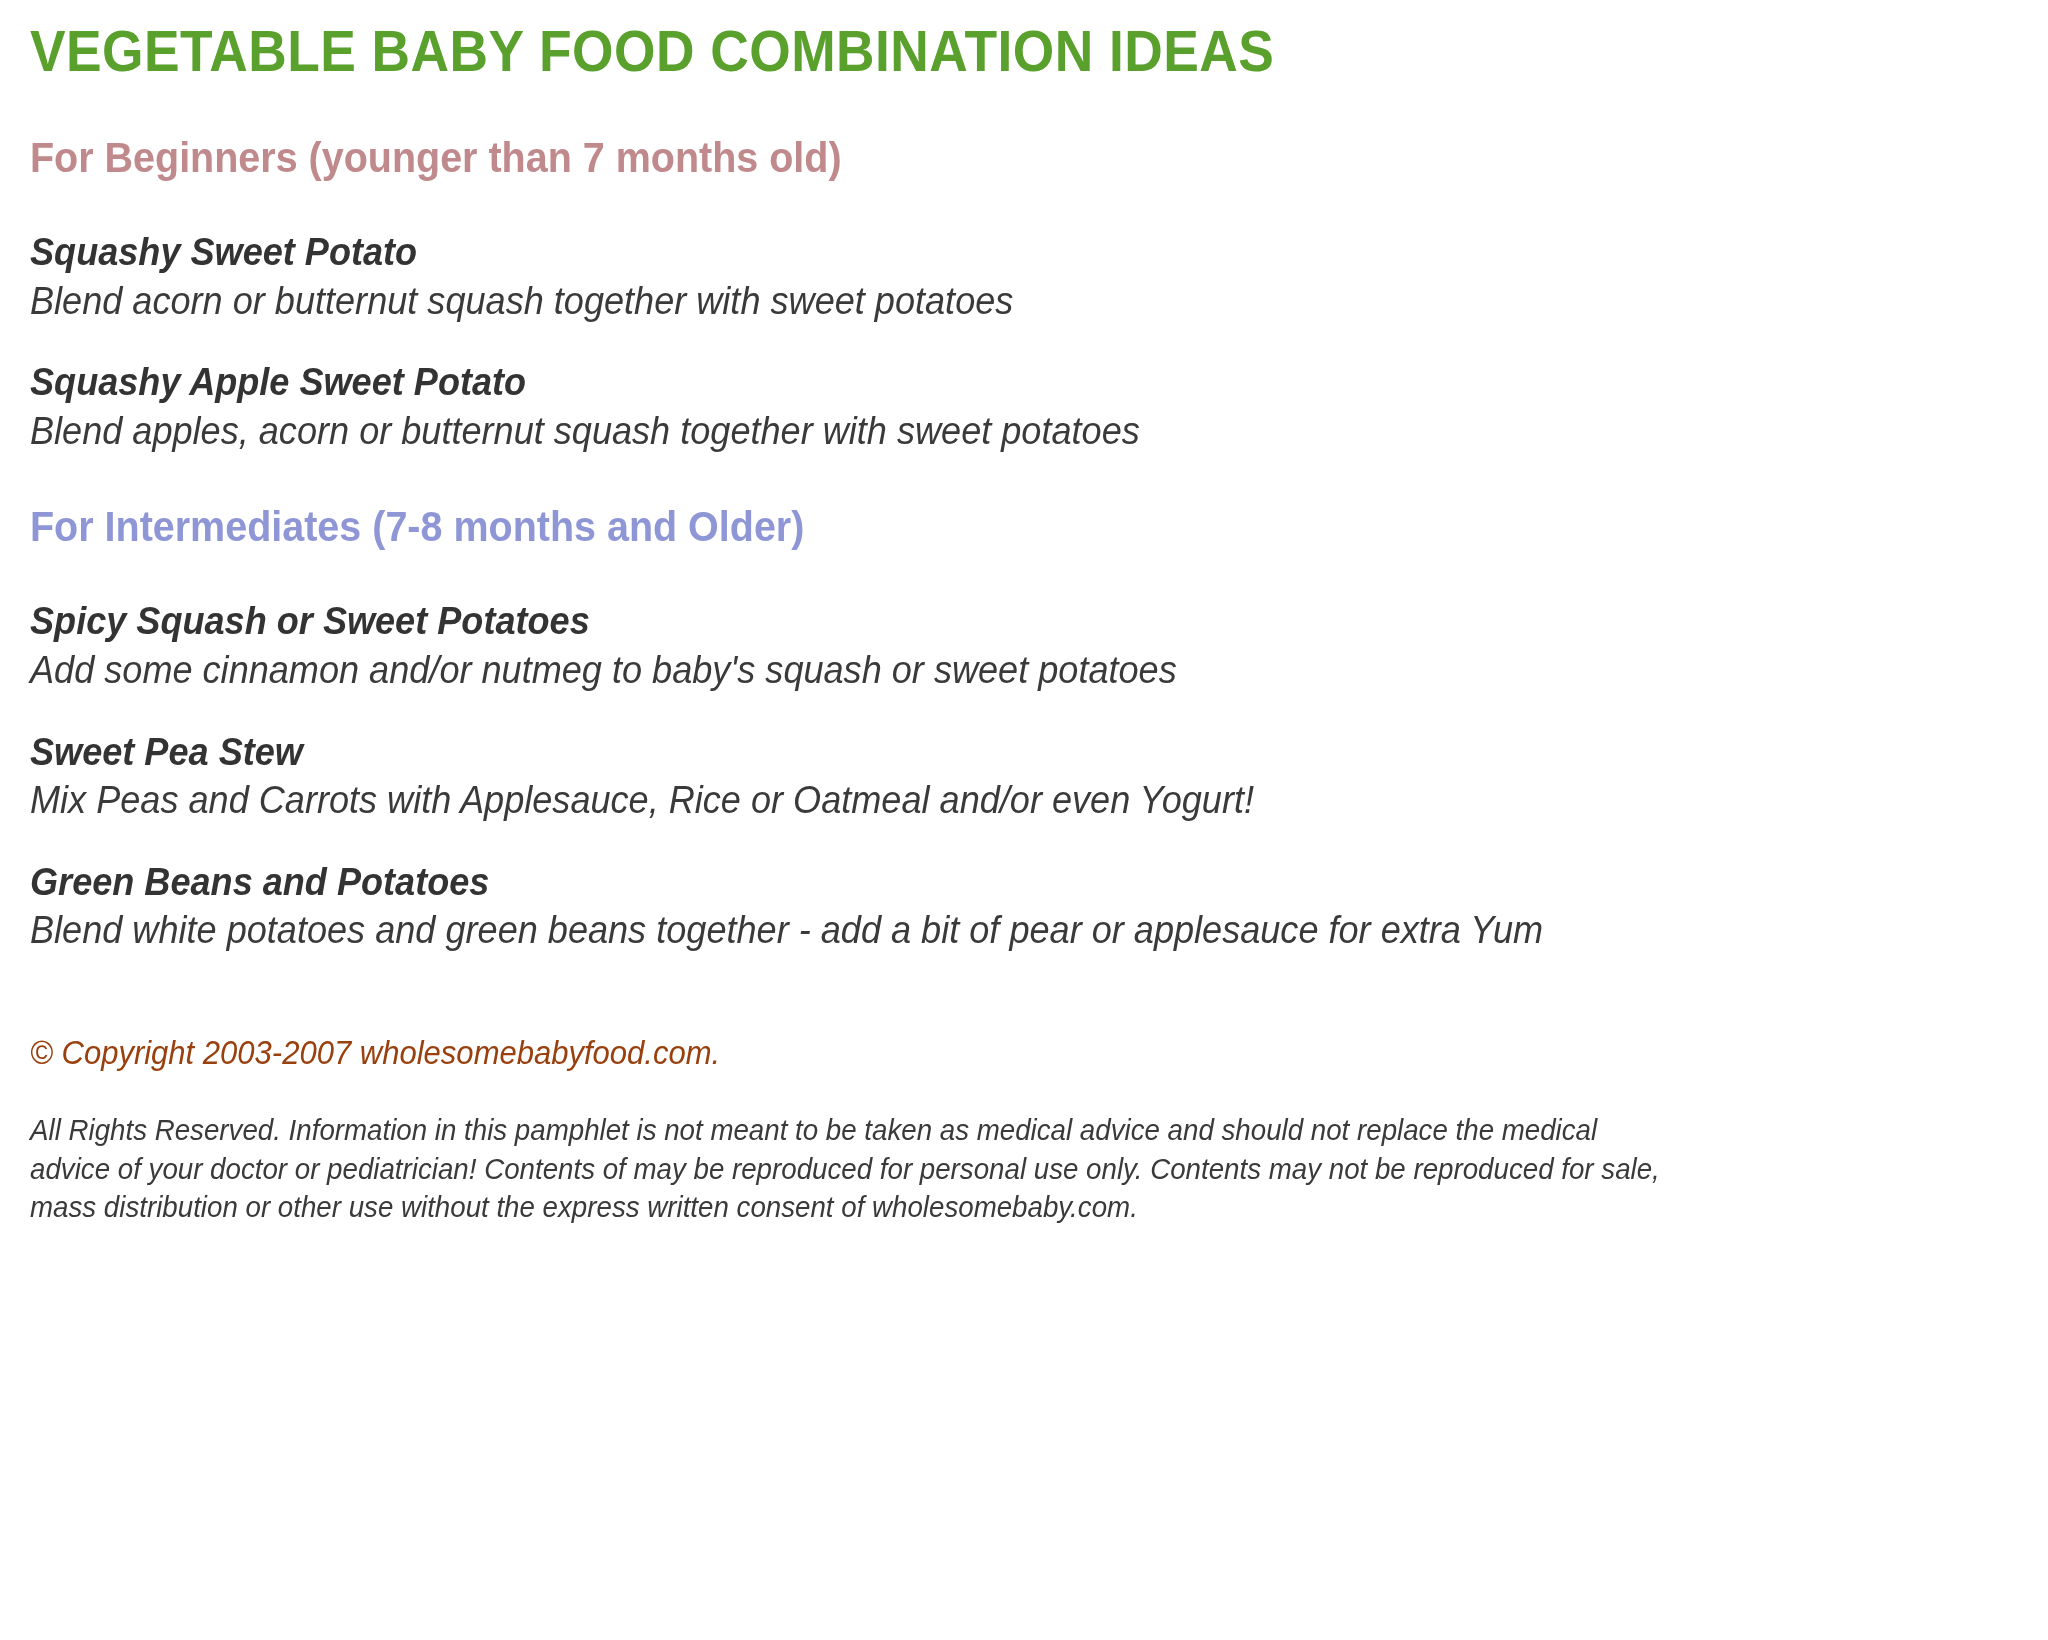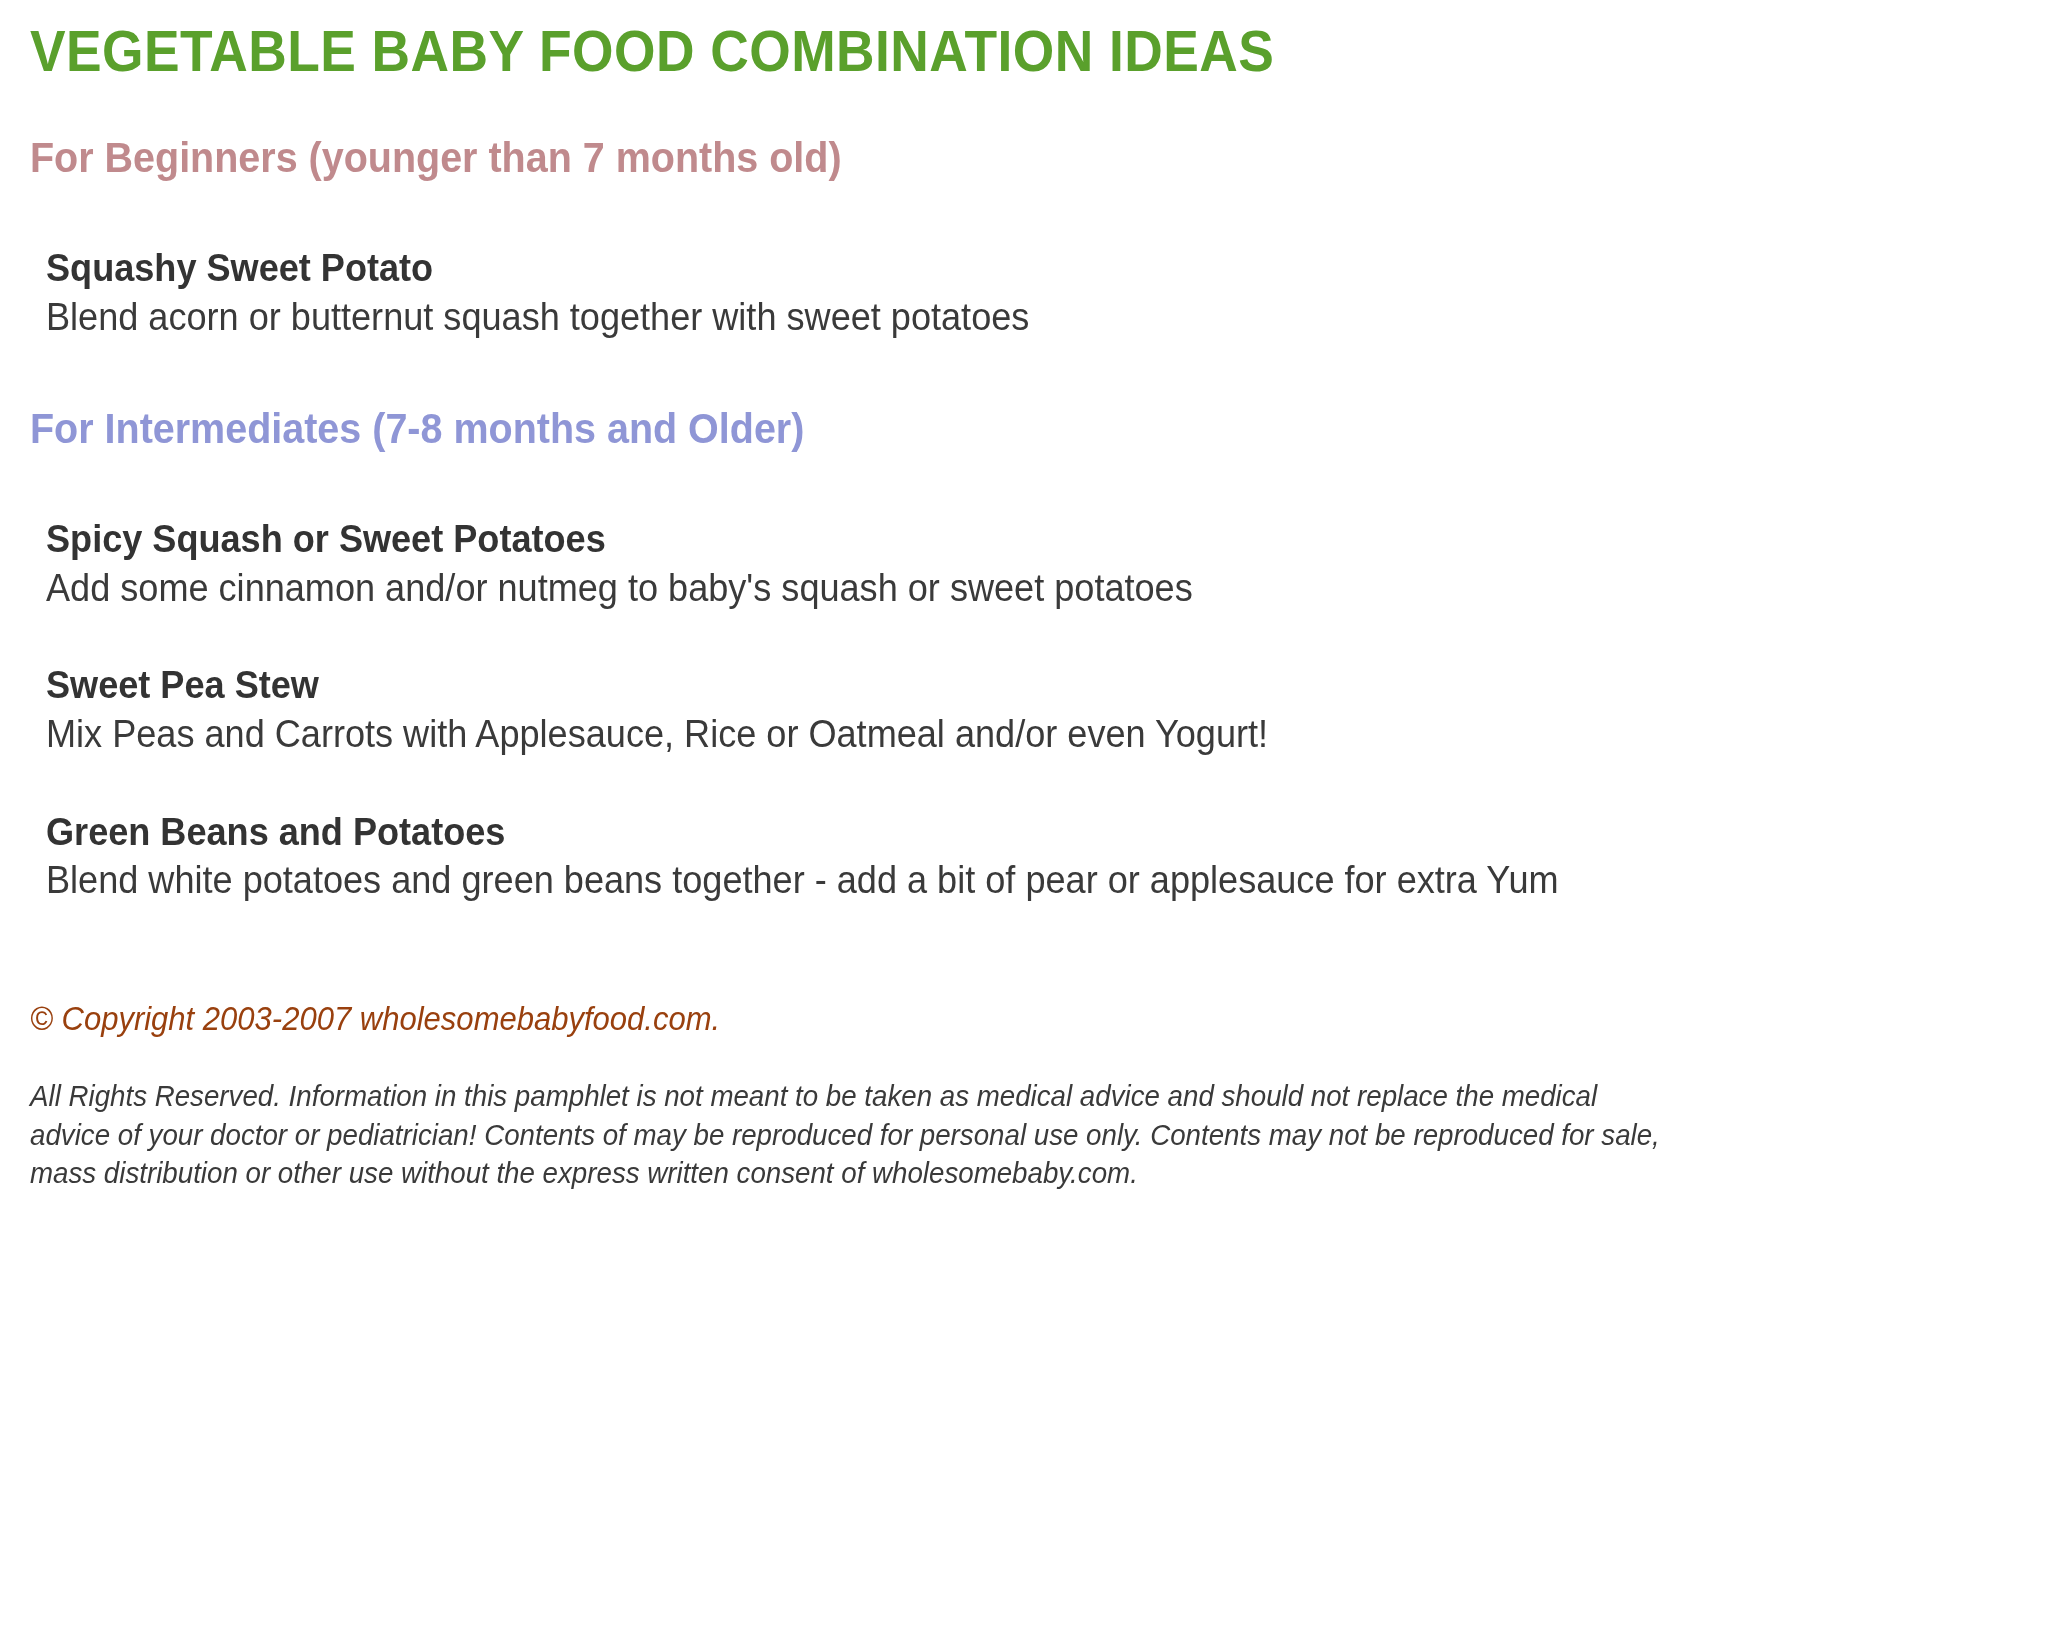--- a/index.html
+++ b/index.html
@@ -57,22 +57,23 @@
     padding-top: 53px;
   }
 
   
   .recipes {
     list-style: none;
     margin: 0;
     padding: 0;
   }
   .recipe {
-    margin: 16px;
+    margin: 0;
     padding: 0;
+    font-style: italic;
   }
   .recipe-first {
     padding-top: 52px;
   }
   .recipe-next {
     padding-top: 38px;
   }
   .recipe-name {
     font-size: 38px;
     font-weight: bold;
@@ -126,20 +127,24 @@
 
   <h1 class="doc-title">VEGETABLE BABY FOOD COMBINATION IDEAS</h1>
 
   <h2 class="section-heading section-beginners">For Beginners (younger than 7 months old)</h2>
 
   <ul class="recipes">
     <li class="recipe recipe-first">
       <div class="recipe-name">Squashy Sweet Potato</div>
       <div class="recipe-desc">Blend acorn or butternut squash together with sweet potatoes</div>
     </li>
+    <li class="recipe recipe-next">
+      <div class="recipe-name">Squashy Apple Sweet Potato</div>
+      <div class="recipe-desc">Blend apples, acorn or butternut squash together with sweet potatoes</div>
+    </li>
   </ul>
 
   <h2 class="section-heading section-intermediates">For Intermediates (7-8 months and Older)</h2>
 
   <ul class="recipes">
     <li class="recipe recipe-first">
       <div class="recipe-name">Spicy Squash or Sweet Potatoes</div>
       <div class="recipe-desc">Add some cinnamon and/or nutmeg to baby's squash or sweet potatoes</div>
     </li>
     <li class="recipe recipe-next">

